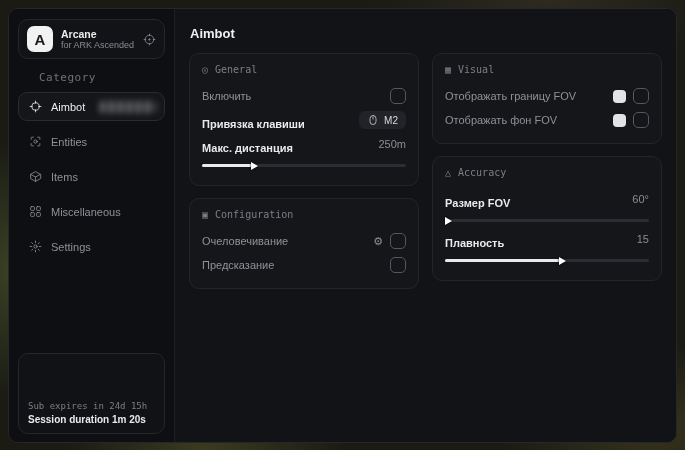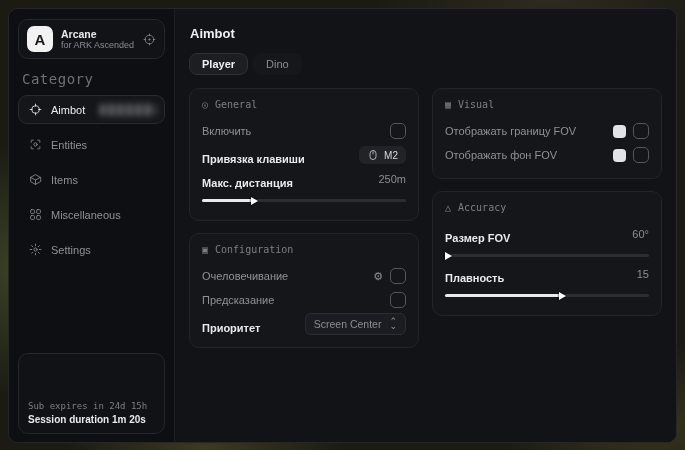--- a/index.html
+++ b/index.html
@@ -31,22 +31,22 @@
   .logo{
     width:26px; height:26px; border-radius:7px; background:#f2f2f2;
     color:#17181b; font-weight:bold; font-size:15px;
     display:flex; align-items:center; justify-content:center; flex:0 0 26px;
   }
   .titles{ flex:1; min-width:0; }
   .app-title{ color:#ececee; font-size:10.5px; font-weight:bold; line-height:12px; }
   .app-sub{ color:#8a8c92; font-size:9px; line-height:11px; }
   .hdr-ico{ color:#8a8c92; flex:0 0 auto; display:flex; }
   .category{
-    color:#6f7177; font-size:14px; font-family:"DejaVu Sans Mono", monospace;
-    margin:12px 4px 8px 4px; letter-spacing:0.5px;
+    color:#6f7177; font-size:11px; font-family:"DejaVu Sans Mono", monospace;
+    margin:12px 4px 8px 21px; letter-spacing:0.5px;
   }
   .nav-item{
     display:flex; align-items:center; gap:9px; padding:7px 9px; border-radius:9px;
     color:#8f9197; font-size:11px; margin-bottom:6px; border:1px solid transparent;
     position:relative; cursor:pointer;
   }
   .nav-item.active{ background:#15161a; border-color:#2a2b30; color:#ececee; }
   .nav-item .nico{ display:flex; width:14px; justify-content:center; color:inherit; }
   .wm{
     position:absolute; right:8px; top:8px; width:56px; height:12px; border-radius:4px;
@@ -185,24 +185,20 @@
 
     <div class="side-footer">
       <div class="foot-sub">Sub expires in 24d 15h</div>
       <div class="foot-sess">Session duration 1m 20s</div>
     </div>
   </div>
 
   <div class="main">
     <div class="page-title">Aimbot</div>
 
-    <div class="tabs">
-      <div class="tab active">Player</div>
-      <div class="tab">Dino</div>
-    </div>
 
     <div class="columns">
 
       <div class="col">
         <div class="card">
           <div class="card-head">
             <span class="cico">◎</span>
             <span>General</span>
           </div>
           <div class="row">
@@ -238,30 +234,20 @@
             <span class="lbl">Очеловечивание</span>
             <span class="ctrls">
               <span class="mini-gear">⚙</span>
               <span class="checkbox"></span>
             </span>
           </div>
           <div class="row">
             <span class="lbl">Предсказание</span>
             <span class="checkbox"></span>
           </div>
-          <div class="row">
-            <span class="lbl bright">Приоритет</span>
-            <span class="dropdown">
-              <span>Screen Center</span>
-              <span class="dd-ico">
-                  <span>⌃</span>
-                  <span>⌄</span>
-                </span>
-            </span>
-          </div>
         </div>
       </div>
 
       <div class="col">
         <div class="card">
           <div class="card-head">
             <span class="cico">▦</span>
             <span>Visual</span>
           </div>
           <div class="row">

